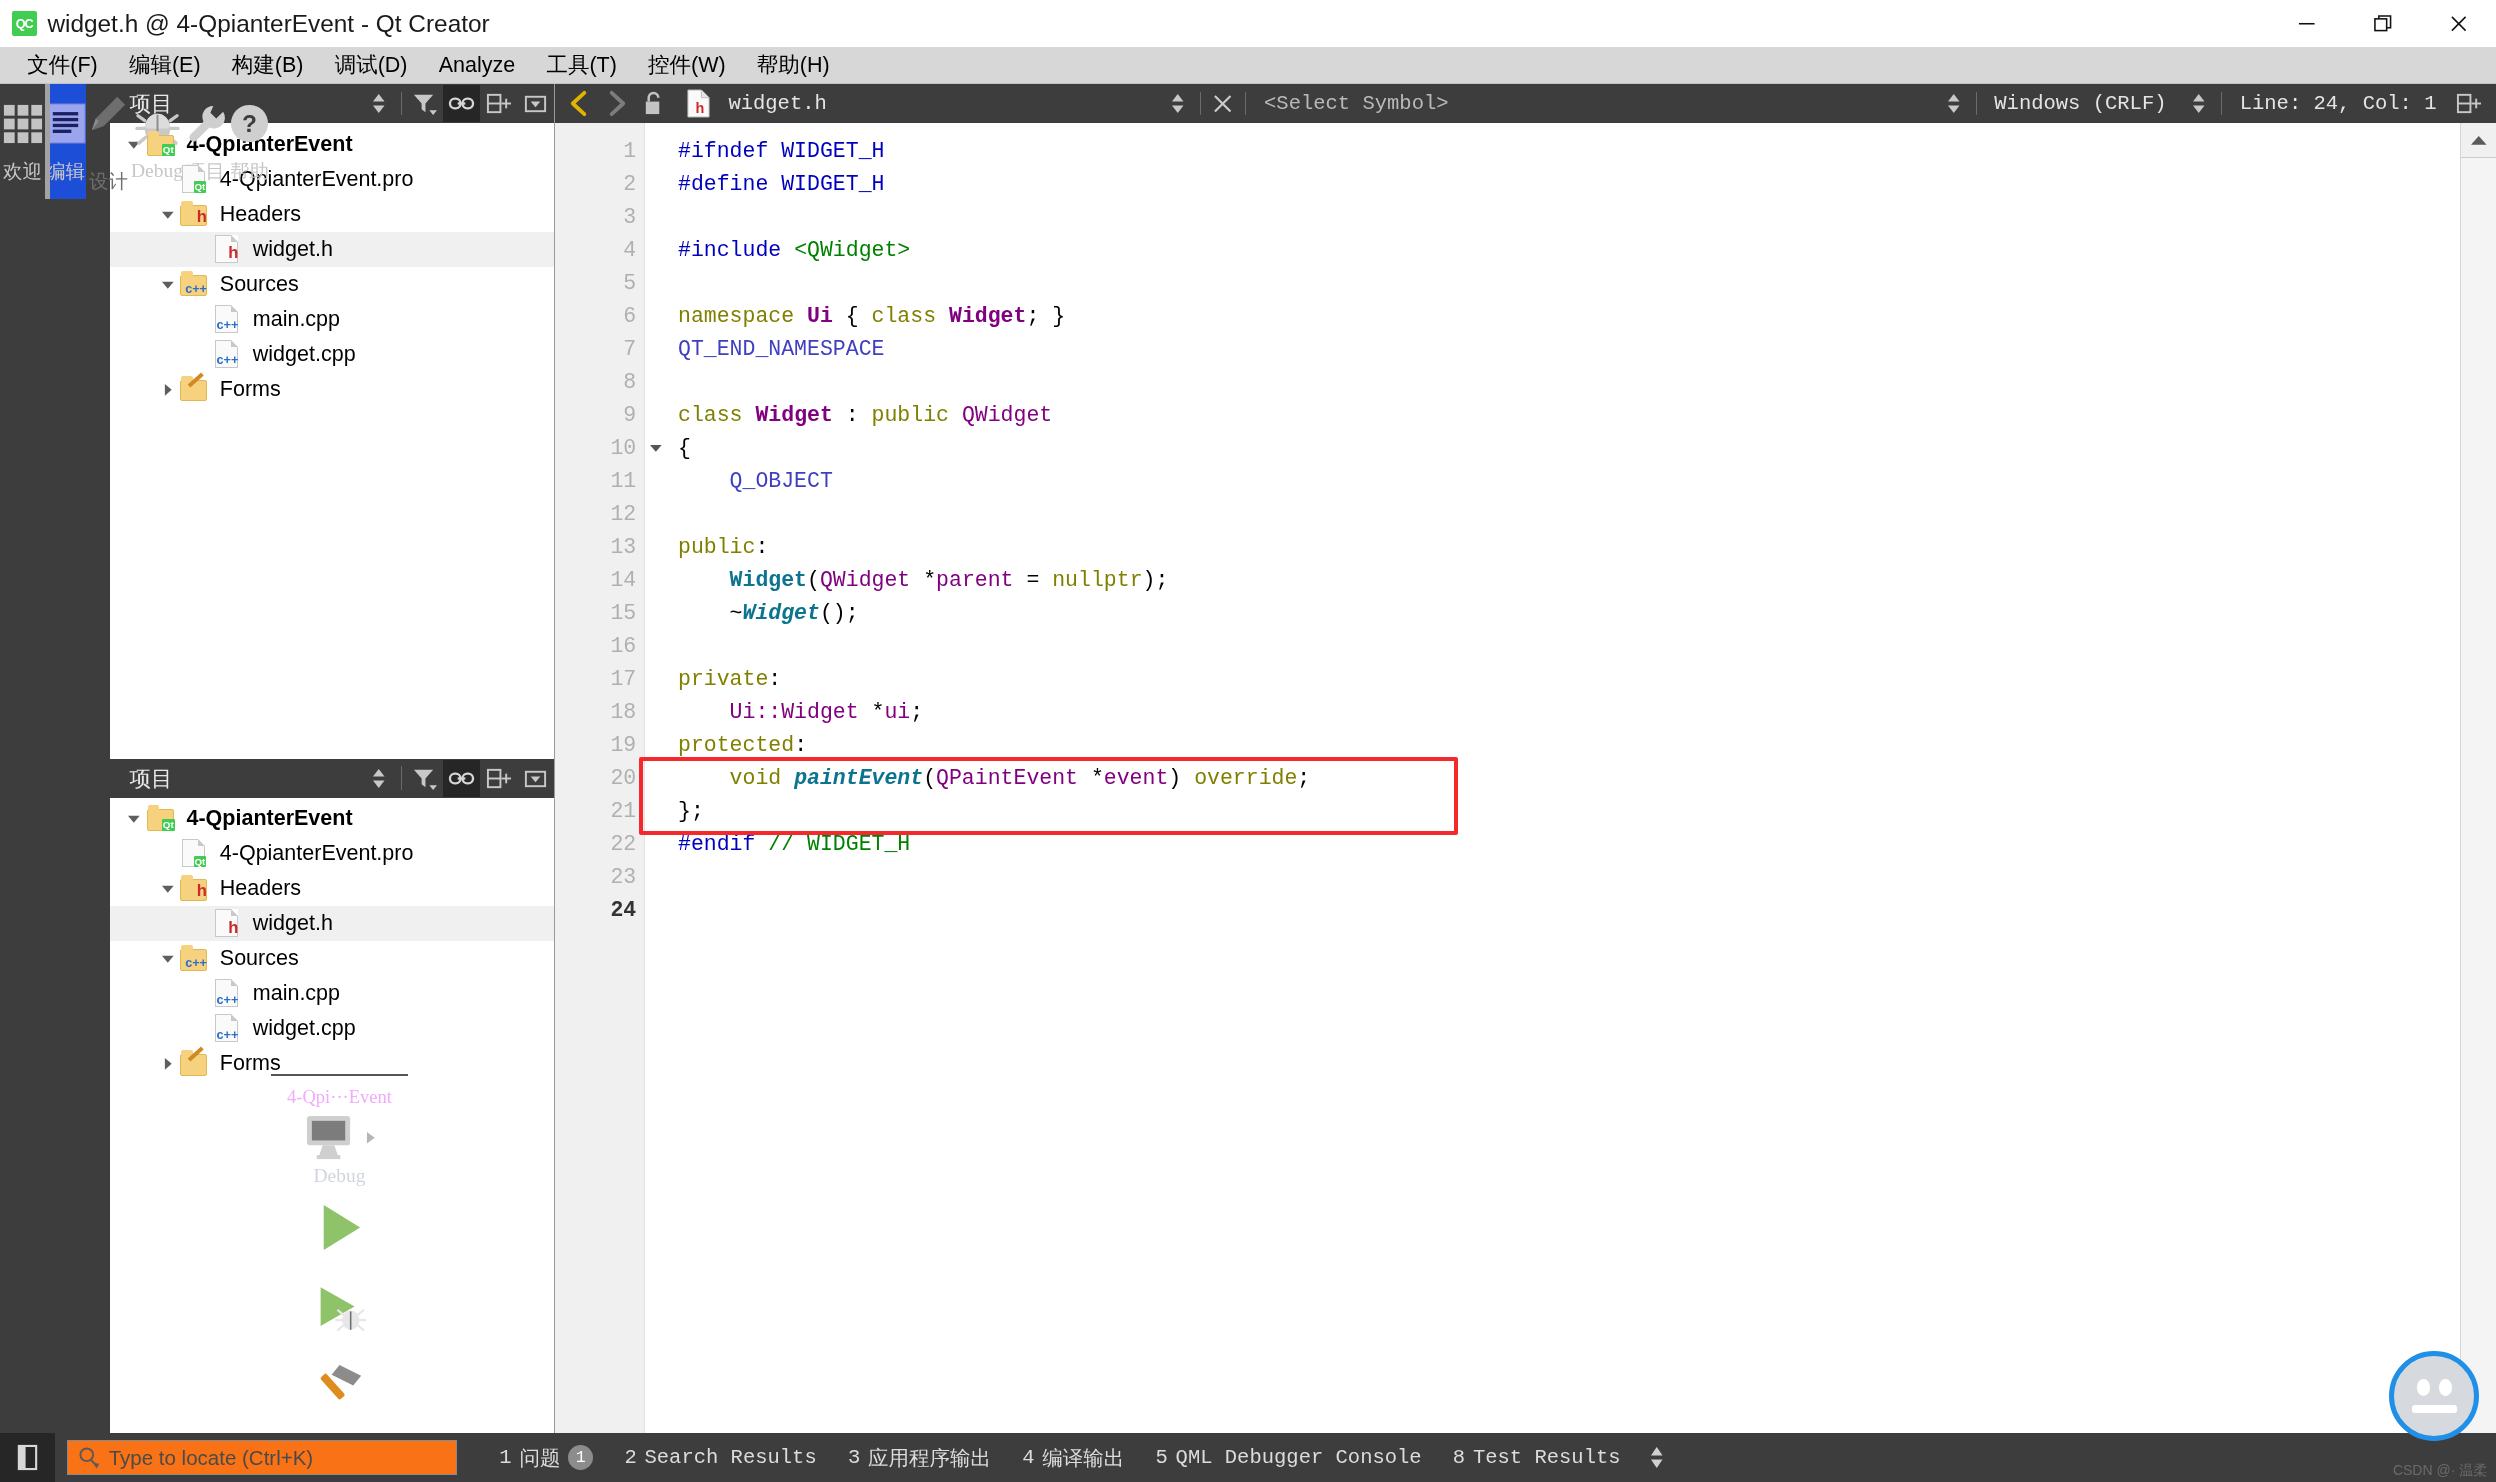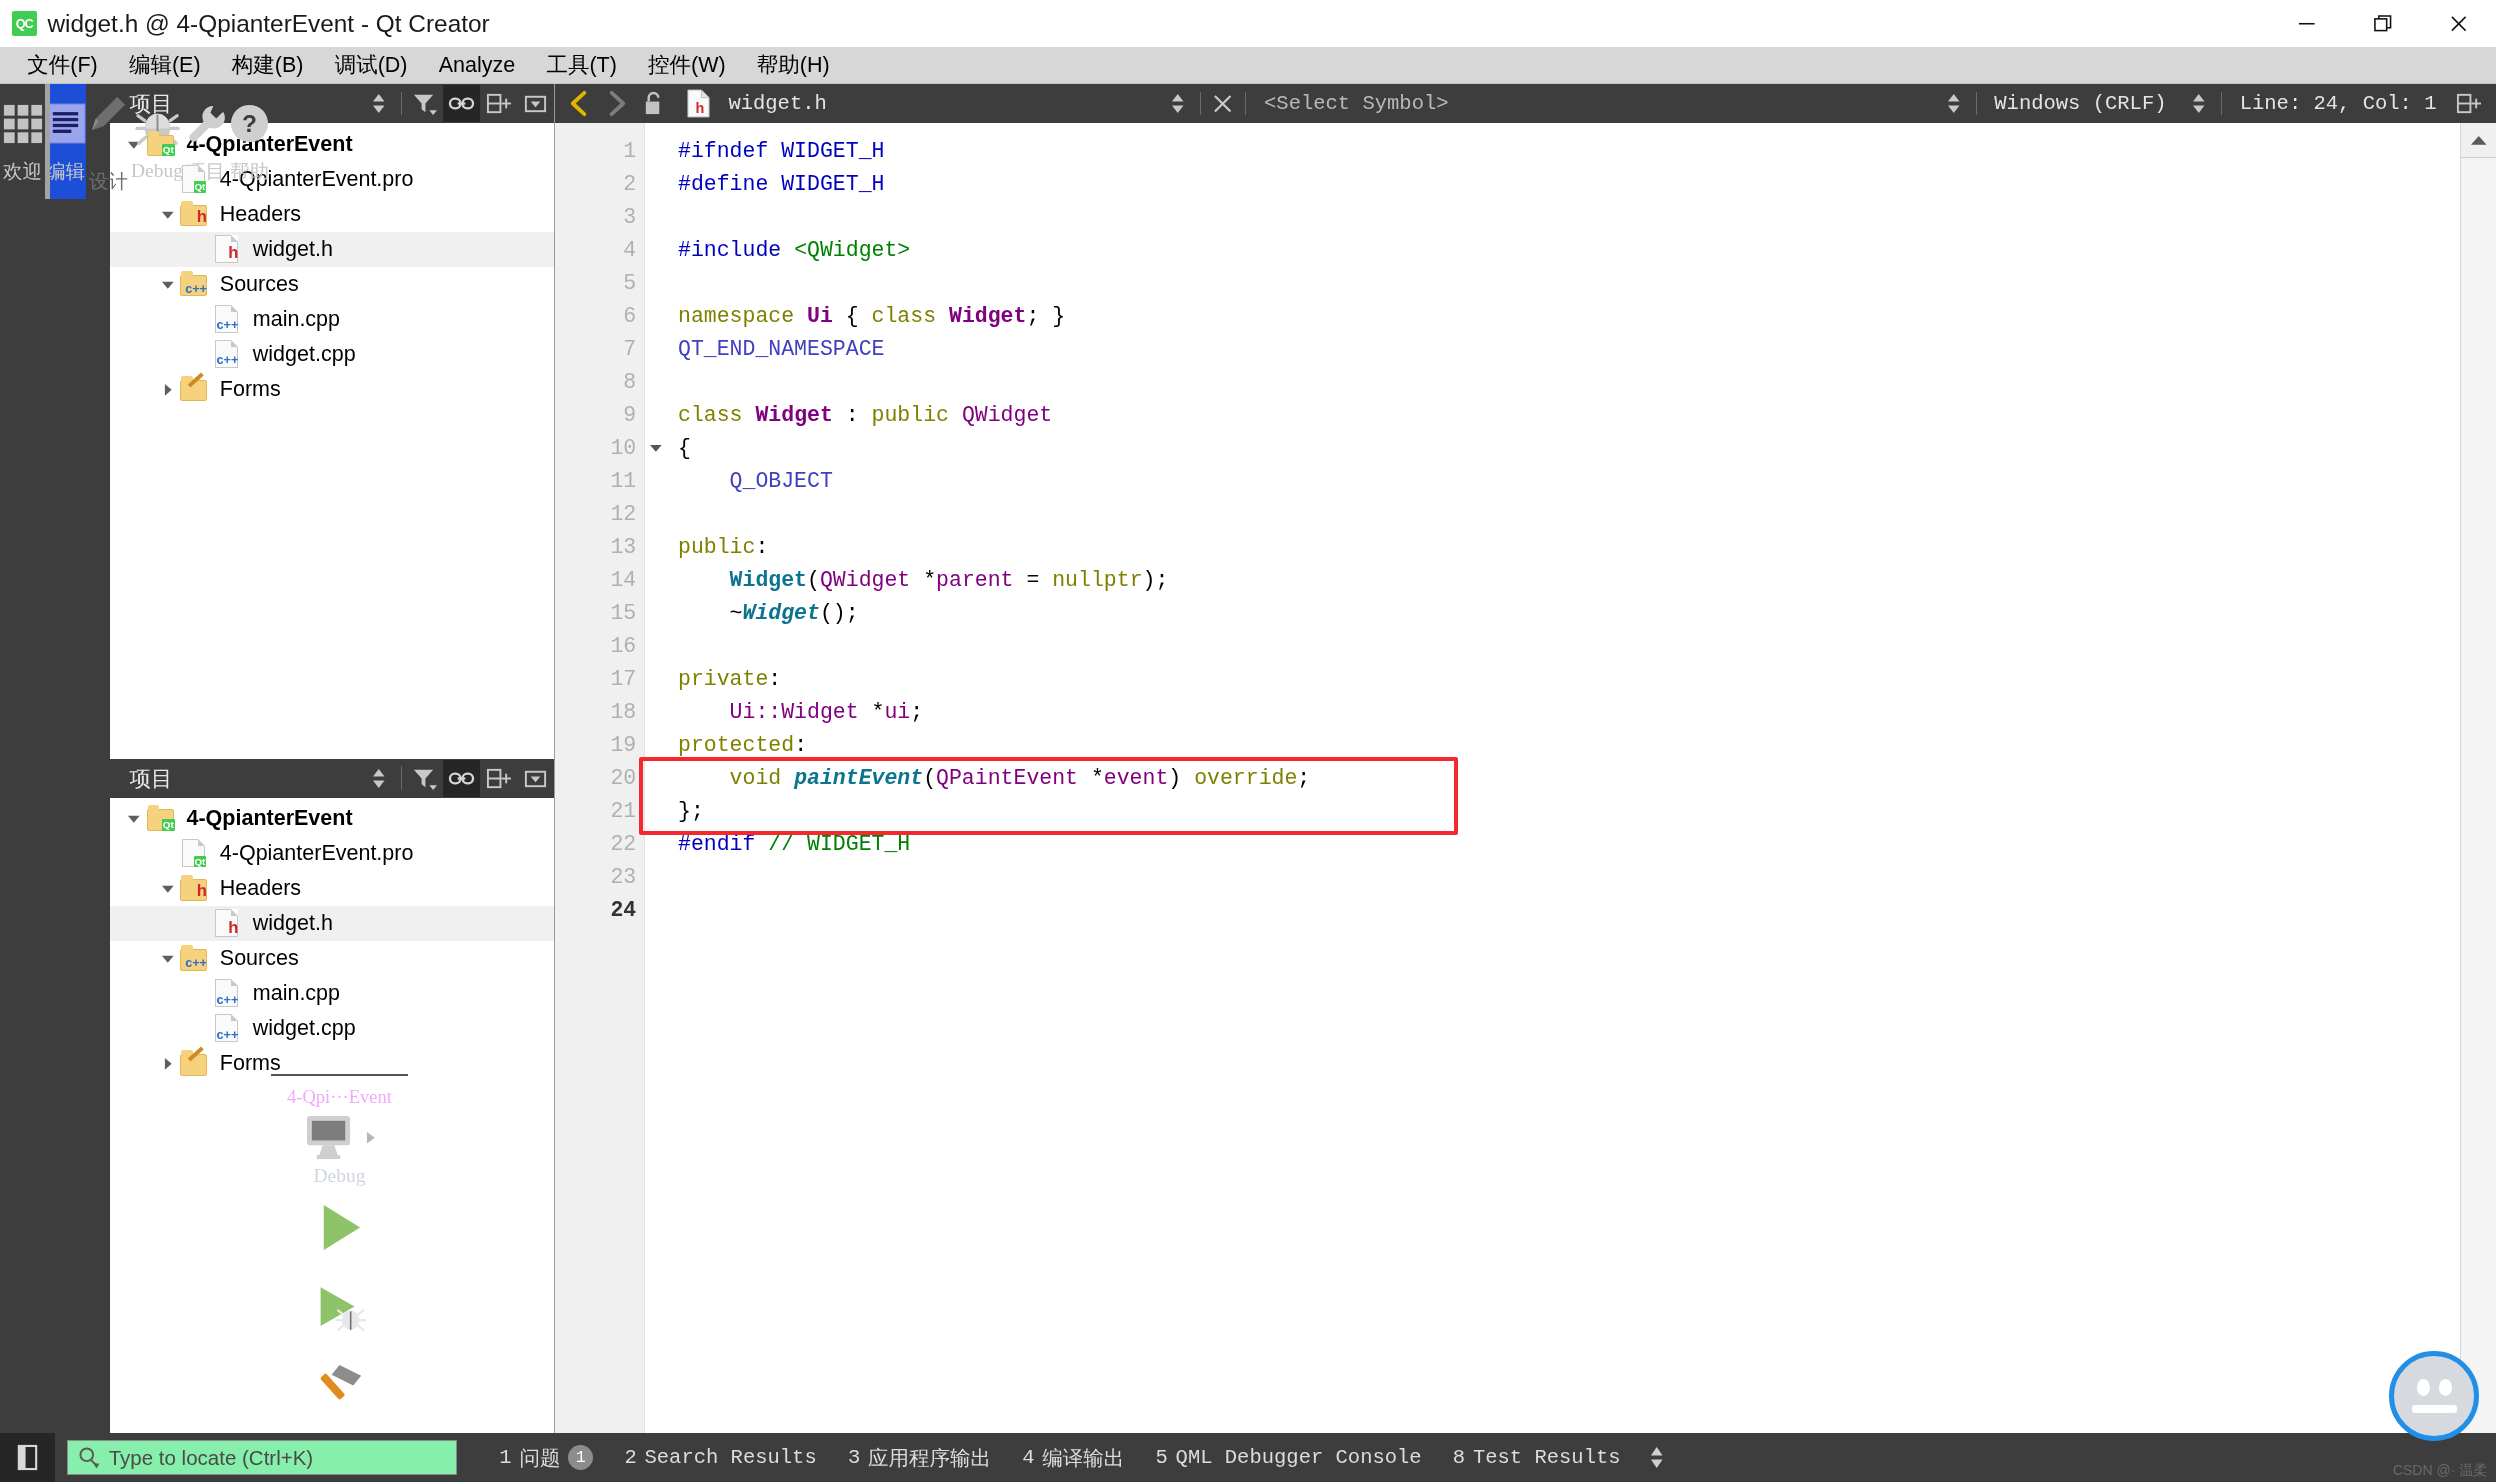--- a/index.html
+++ b/index.html
@@ -197,21 +197,21 @@
   
   #statusbar {
     height: 49px; background: #3d3d3d; display: flex;
     align-items: center; flex: none; position: relative;
   }
   #sidebar-toggle {
     width: 55px; height: 49px; display: flex;
     align-items: center; justify-content: center; background: #262626;
   }
   #locator {
-    width: 390px; height: 35px; background: #86efac;
+    width: 390px; height: 35px; background: #f97316;
     margin-left: 11.7px; display: flex; align-items: center;
     padding-left: 9.8px; gap: 7.8px; border: 1px solid #8a8a8a;
   }
   #locator-text { font-size: 20.5px; color: #4a4a4a; }
   .out-tab {
     font-size: 20.5px; color: #dcdcdc; padding: 0 15.6px;
     font-family: "Liberation Mono", monospace;
     display: flex; align-items: center; gap: 7.8px; height: 49px;
   }
   .out-num { color: #dcdcdc; }

